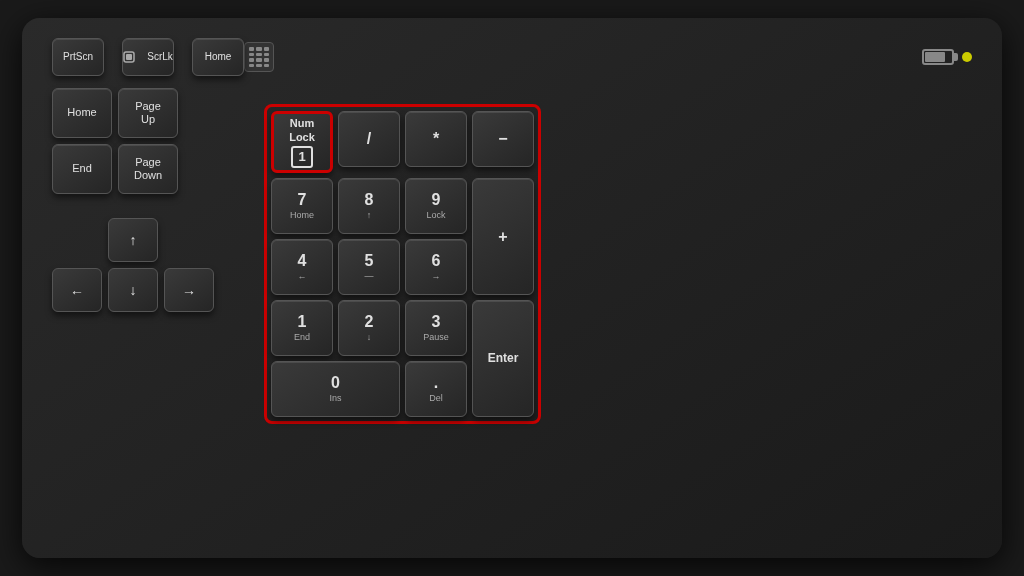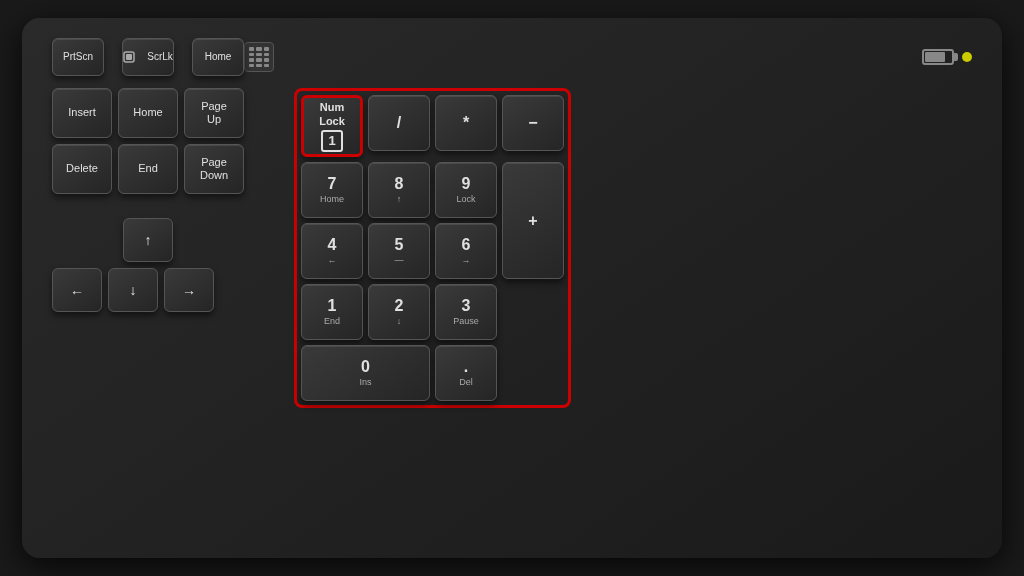--- a/index.html
+++ b/index.html
@@ -75,20 +75,21 @@
       display: flex;
       flex-direction: column;
       gap: 6px;
     }
     .nav-row {
       display: flex;
       gap: 6px;
     }
     .numpad-section {
       position: relative;
+      margin-top: 16px;
     }
     .red-outline {
       border: 3px solid #cc0000;
       border-radius: 8px;
       padding: 4px;
       display: inline-block;
     }
     .numpad-main {
       display: grid;
       grid-template-columns: repeat(4, 1fr);
@@ -289,33 +290,27 @@
     </div>
   </div>
 
   <div class="main-area">
 
     <div class="left-section">
 
       <div class="nav-cluster">
         <div class="nav-row">
           <div class="key key-medium">
-            <span>Insert</span>
-          </div>
-          <div class="key key-medium">
             <span>Home</span>
           </div>
           <div class="key key-medium">
             <span style="text-align:center;">Page<br>Up</span>
           </div>
         </div>
         <div class="nav-row">
-          <div class="key key-medium">
-            <span>Delete</span>
-          </div>
           <div class="key key-medium">
             <span>End</span>
           </div>
           <div class="key key-medium">
             <span style="text-align:center;">Page<br>Down</span>
           </div>
         </div>
       </div>
 
       <div class="arrow-section">
@@ -399,20 +394,23 @@
               <span class="sub-label">End</span>
             </div>
             <div class="numpad-key">
               <span class="main-num">2</span>
               <span class="sub-label">↓</span>
             </div>
             <div class="numpad-key">
               <span class="main-num">3</span>
               <span class="sub-label">Pause</span>
             </div>
+            <div class="numpad-key numpad-enter">
+              <span style="font-size:12px;">Enter</span>
+            </div>
 
             <div class="numpad-key numpad-zero" style="grid-column: span 2; width: auto;">
               <span class="main-num">0</span>
               <span class="sub-label">Ins</span>
             </div>
             <div class="numpad-key">
               <span class="main-num">.</span>
               <span class="sub-label">Del</span>
             </div>
           </div>

